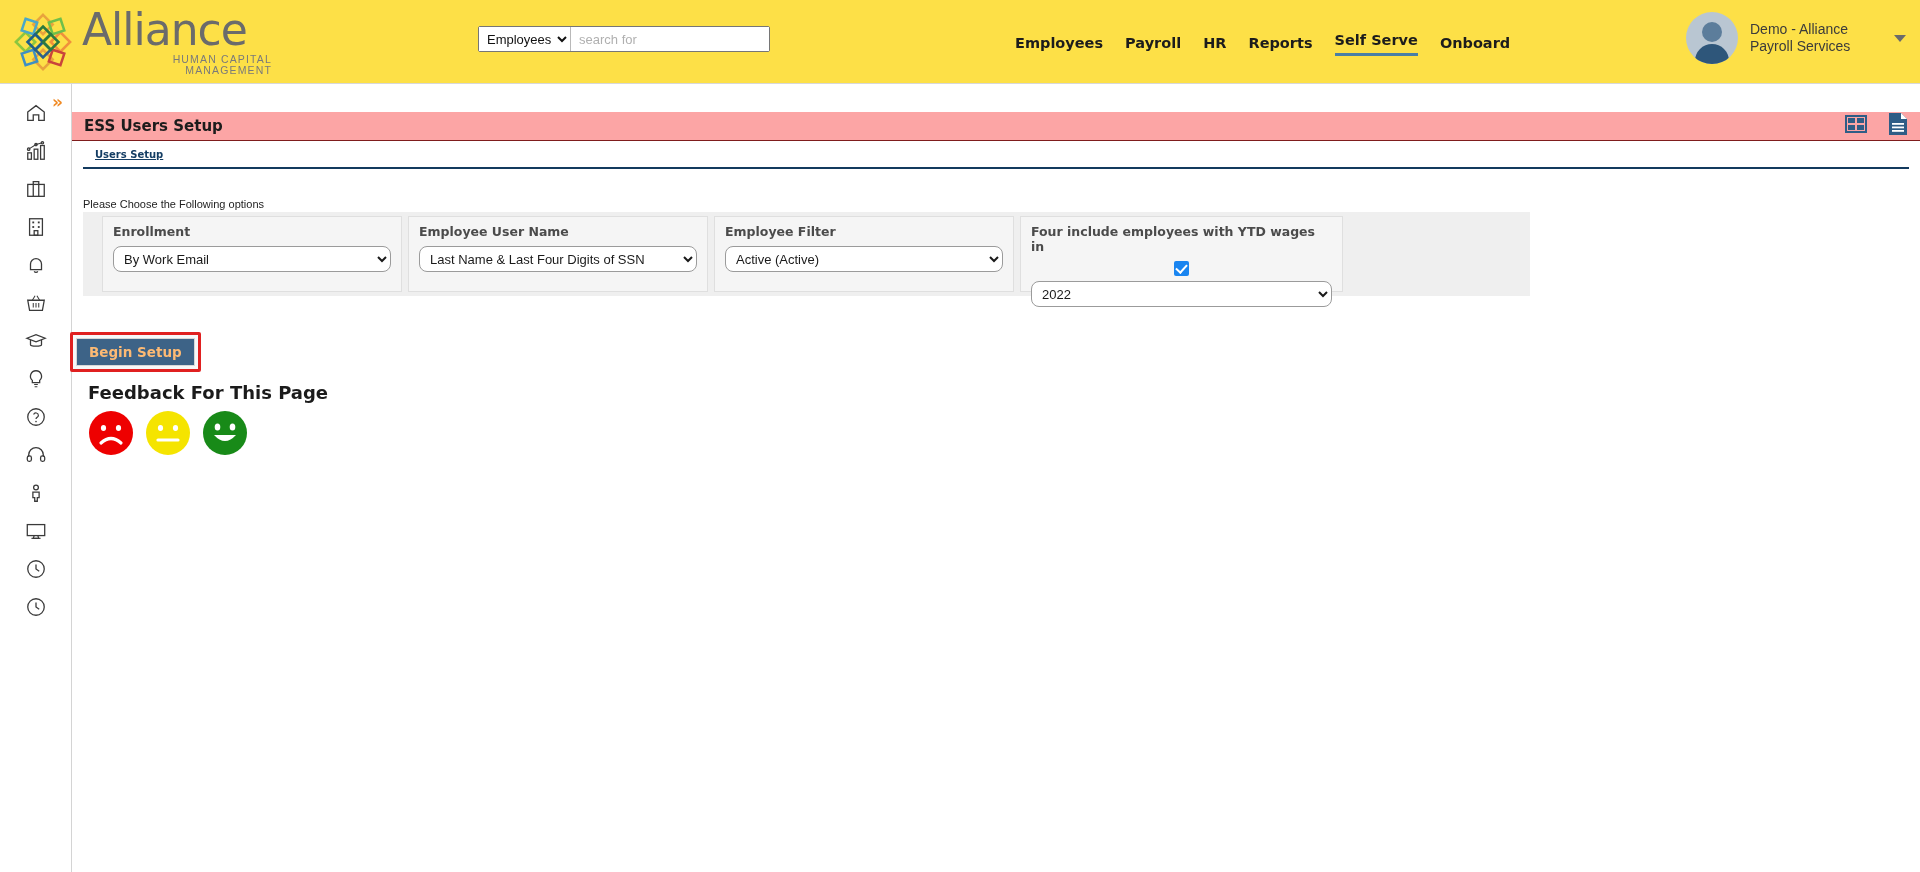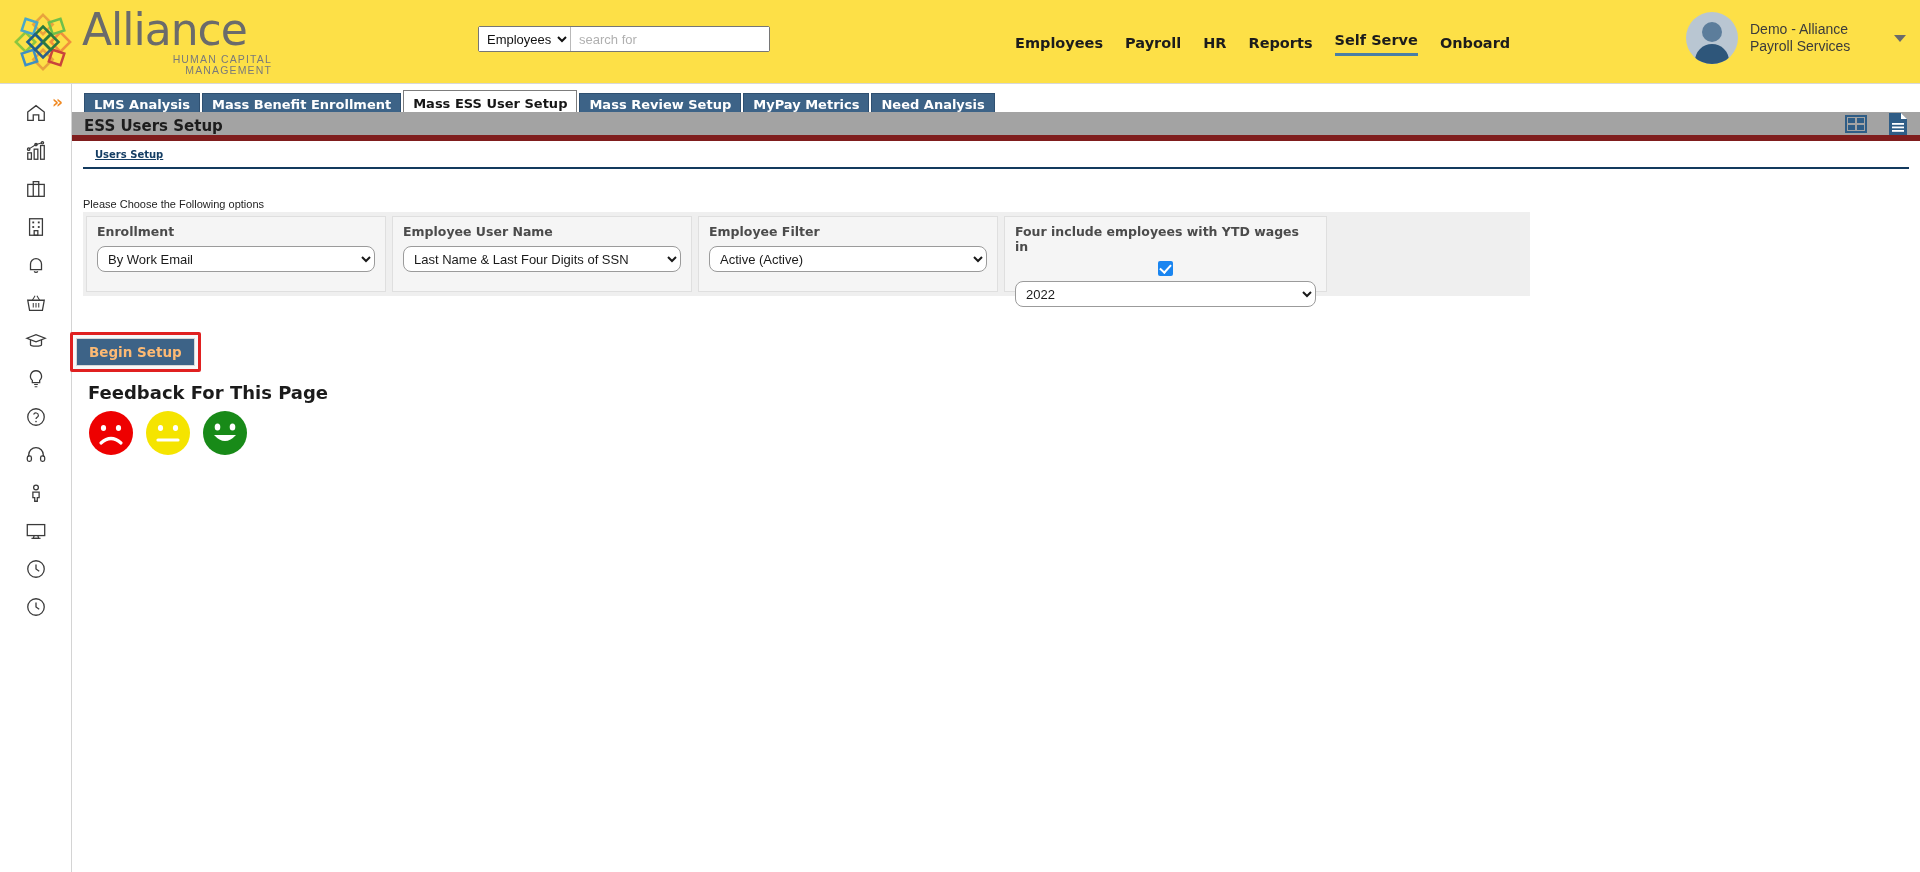--- a/index.html
+++ b/index.html
@@ -151,22 +151,22 @@
   .tab.active {
     background: #ffffff; color: #161616;
     height: 26px; line-height: 25px;
     border: 1px solid #7d7d7d;
     border-bottom: 1px solid #ffffff;
   }
 
   .pagehead {
     position: absolute; left: 0; top: 28px;
     width: 1848px; height: 29px;
-    background: #a3a3a3;
-    border-bottom: 6px solid #7f1d1d;
+    background: #fca5a5;
+    border-bottom: 1px solid #7f1d1d;
   }
   .pagehead-title {
     position: absolute; left: 12px; top: 5px;
     font-size: 15px; font-weight: bold; color: #1c1c1c;
     font-family: "DejaVu Sans", sans-serif;
   }
   .head-icons {
     position: absolute; right: 10px; top: 27px;
     display: flex; gap: 18px; align-items: center;
   }
@@ -198,21 +198,21 @@
     display: flex; align-items: stretch;
     padding: 4px 0 0 0;
   }
   .fcell {
     background: #f5f5f5;
     border: 1px solid #dfdfdf;
     margin: 0 6px 4px 0;
     padding: 7px 10px 0 10px;
     position: relative;
   }
-  .fcell.c1 { width: 300px; margin-left: 3px; }
+  .fcell.c1 { width: 300px; margin-left: 19px; }
   .fcell.c2 { width: 300px; }
   .fcell.c3 { width: 300px; }
   .fcell.c4 { width: 323px; }
   .flabel {
     font-size: 12.5px; font-weight: bold; color: #4b4b4b;
     margin-bottom: 7px;
     font-family: "DejaVu Sans", sans-serif;
   }
   .fselect {
     width: 100%; height: 26px;
@@ -432,28 +432,20 @@
   <div class="side-icon">
     <svg width="22" height="22" viewBox="0 0 24 24" fill="none" stroke="#3a3a3a" stroke-width="1.4">
       <circle cx="12" cy="12" r="9"></circle>
         <path d="M12 7 V12 L15.5 14.5"></path>
     </svg>
   </div>
 </div>
 
 <div class="content">
 
-  <div class="tabbar">
-    <div class="tab">LMS Analysis</div>
-    <div class="tab">Mass Benefit Enrollment</div>
-    <div class="tab active">Mass ESS User Setup</div>
-    <div class="tab">Mass Review Setup</div>
-    <div class="tab">MyPay Metrics</div>
-    <div class="tab">Need Analysis</div>
-  </div>
 
   <div class="pagehead">
     <div class="pagehead-title">ESS Users Setup</div>
   </div>
 
   <div class="head-icons">
     <svg class="head-icon" width="24" height="24" viewBox="0 0 24 24">
       <rect x="2" y="4" width="20" height="16" fill="none" stroke="#2f5d86" stroke-width="2"></rect>
       <rect x="4" y="6" width="7" height="5" fill="#2f5d86"></rect>
       <rect x="13" y="6" width="7" height="5" fill="#2f5d86"></rect>

